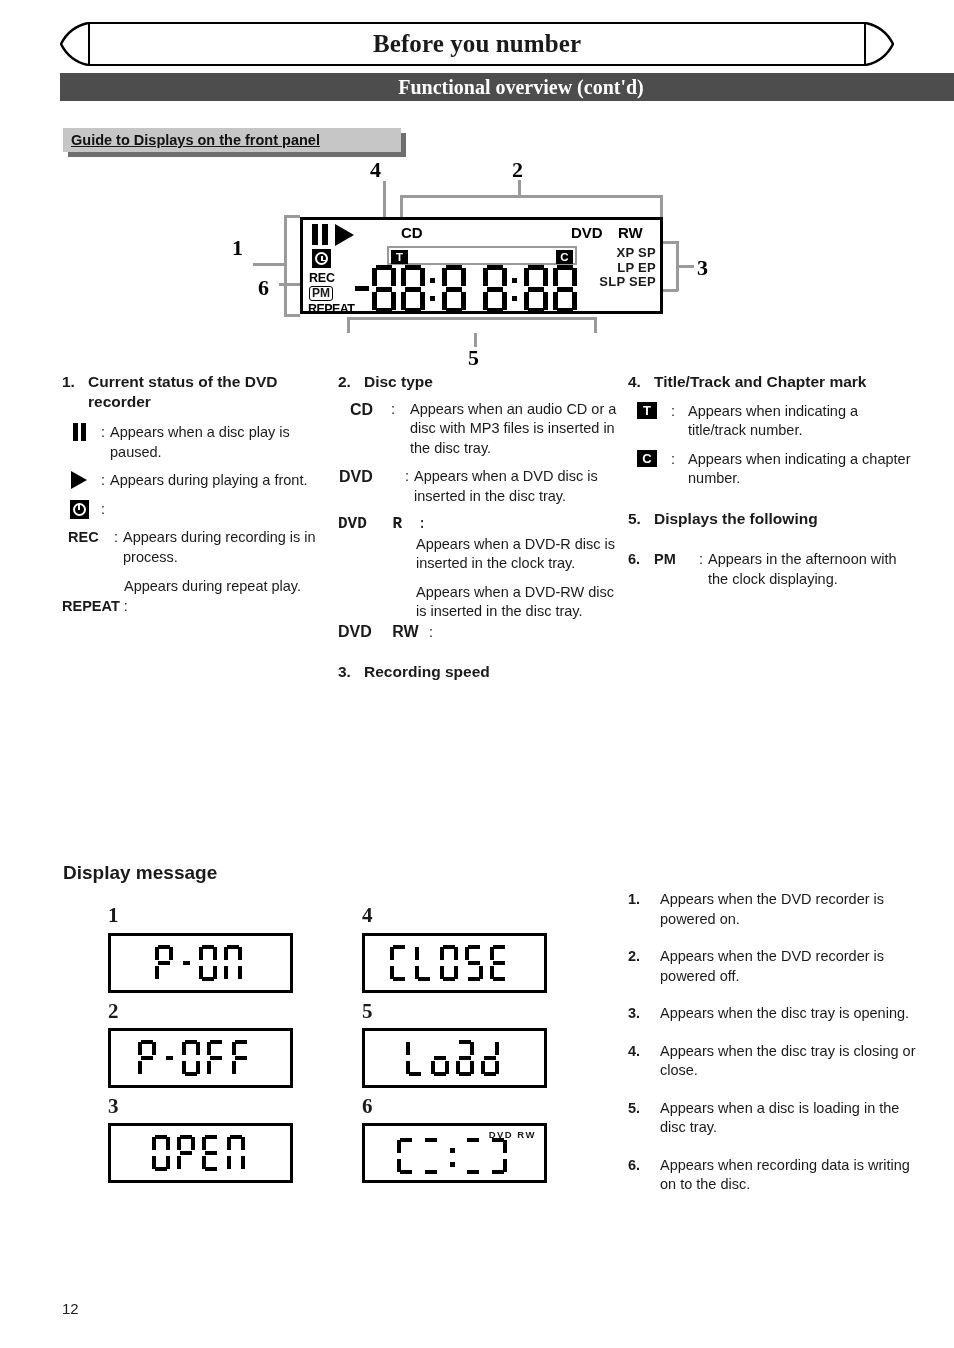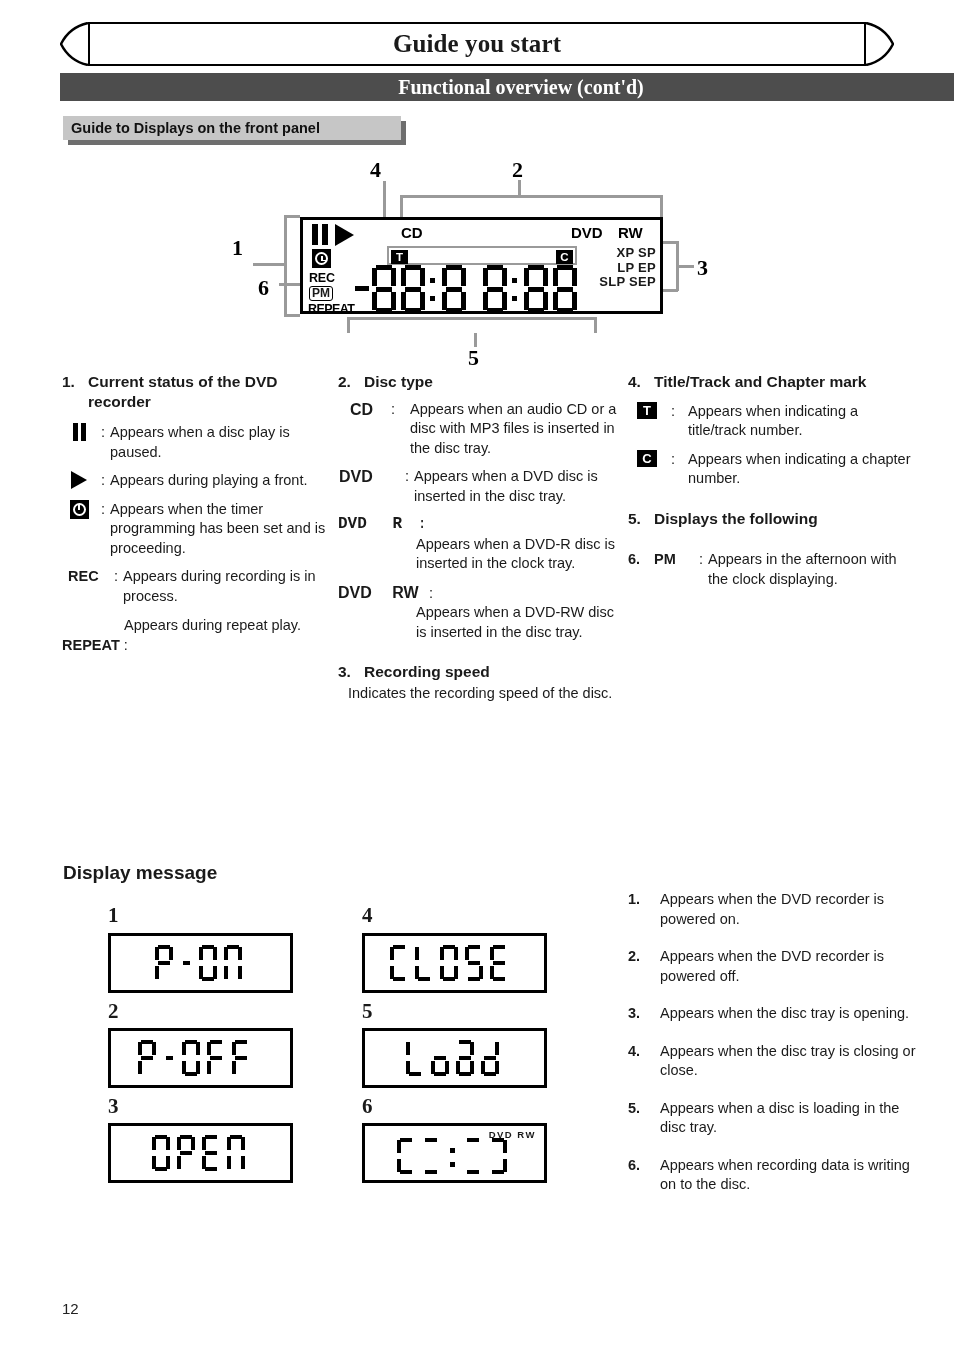--- a/index.html
+++ b/index.html
@@ -40,21 +40,21 @@
     position:absolute; left:60px; top:73px; width:922px; height:28px;
     background:#4d4d4d; color:#fff;
     display:flex; align-items:center; justify-content:center;
   }
   .sectionbar-text {
     font-size:20px; font-weight:bold;
     font-family:"Liberation Serif", serif;
   }
 
   
-  .chipwrap { position:absolute; left:63px; top:116px; }
+  .chipwrap { position:absolute; left:63px; top:128px;text-decoration:underline; }
   .chip-shadow {
     position:absolute; left:5px; top:5px; width:338px; height:24px;
     background:#6e6e6e;
   }
   .chip {
     position:relative; width:338px; height:24px; background:#c6c6c6;
     display:flex; align-items:center; padding-left:8px;
   }
   .chip-text { font-size:14.5px; font-weight:bold; color:#111; }
 
@@ -260,21 +260,21 @@
 <body>
 
 <div class="runhead">
   <svg class="cap left" viewBox="0 0 30 44">
     <path d="M28 1 C14 4, 6 12, 1 22 C6 32, 14 40, 28 43" fill="none" stroke="#000" stroke-width="2.5"></path>
   </svg>
   <svg class="cap right" viewBox="0 0 30 44">
     <path d="M2 1 C16 4, 24 12, 29 22 C24 32, 16 40, 2 43" fill="none" stroke="#000" stroke-width="2.5"></path>
   </svg>
   <div class="banner">
-    <span class="banner-text">Guide you start</span>
+    <span class="banner-text">Before you number</span>
   </div>
 </div>
 
 <div class="sectionbar">
   <span class="sectionbar-text">Functional overview (cont'd)</span>
 </div>
 
 <div class="chipwrap">
   <div class="chip-shadow"></div>
   <div class="chip">
@@ -443,21 +443,20 @@
         </span>
       <span class="sep">:</span>
       <span class="d">Appears during playing a front.</span>
     </div>
 
     <div class="defrow">
       <span class="k" style="width:34px; justify-content:center;">
           <span class="ic-clock"></span>
         </span>
       <span class="sep">:</span>
-      <span class="d">Appears when the timer programming has been set and is proceeding.</span>
     </div>
 
     <div class="defrow">
       <span class="k" style="width:47px; justify-content:flex-start; padding-left:6px;">REC</span>
       <span class="sep">:</span>
       <span class="d">Appears during recording is in process.</span>
     </div>
 
     <div style="margin-top:10px;">
       <div style="padding-left:62px;">Appears during repeat play.</div>
@@ -489,33 +488,32 @@
     <div style="margin-top:9px;">
       <div style="font-weight:bold; font-size:16px;font-family:Liberation Mono, monospace;">
         <span>DVD</span>
         <span style="margin-left:16px;">R</span>
         <span style="font-weight:normal; font-size:14.5px; margin-left:6px;">:</span>
       </div>
       <div style="padding-left:78px;">Appears when a DVD-R disc is inserted in the clock tray.</div>
     </div>
 
     <div style="margin-top:9px;">
+      <div style="padding-left:78px;">Appears when a DVD-RW disc is inserted in the disc tray.</div>
       <div style="font-weight:bold; font-size:16px;">
         <span>DVD</span>
         <span style="margin-left:16px;">RW</span>
         <span style="font-weight:normal; font-size:14.5px; margin-left:6px;">:</span>
       </div>
-      <div style="padding-left:78px;">Appears when a DVD-RW disc is inserted in the disc tray.</div>
     </div>
 
     <div class="numhead" style="margin-top:20px;">
       <span class="n">3.</span>
       <span class="t">Recording speed</span>
     </div>
-    <div style="padding-left:10px;">Indicates the recording speed of the disc.</div>
   </div>
 
   <div class="col c3">
     <div class="numhead">
       <span class="n">4.</span>
       <span class="t">Title/Track and Chapter mark</span>
     </div>
 
     <div class="defrow" style="margin-top:10px;">
       <span class="k" style="width:38px; justify-content:center;">

